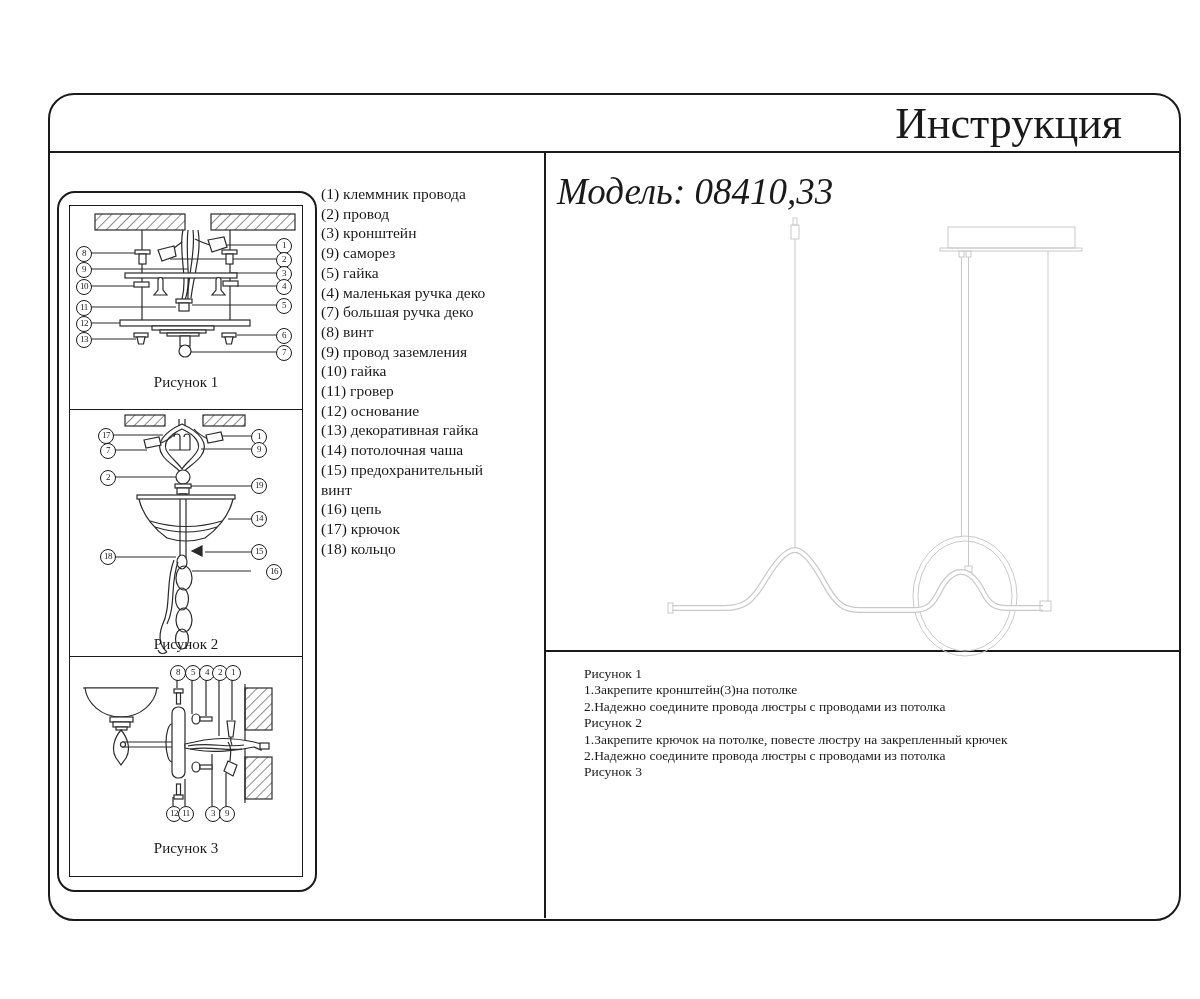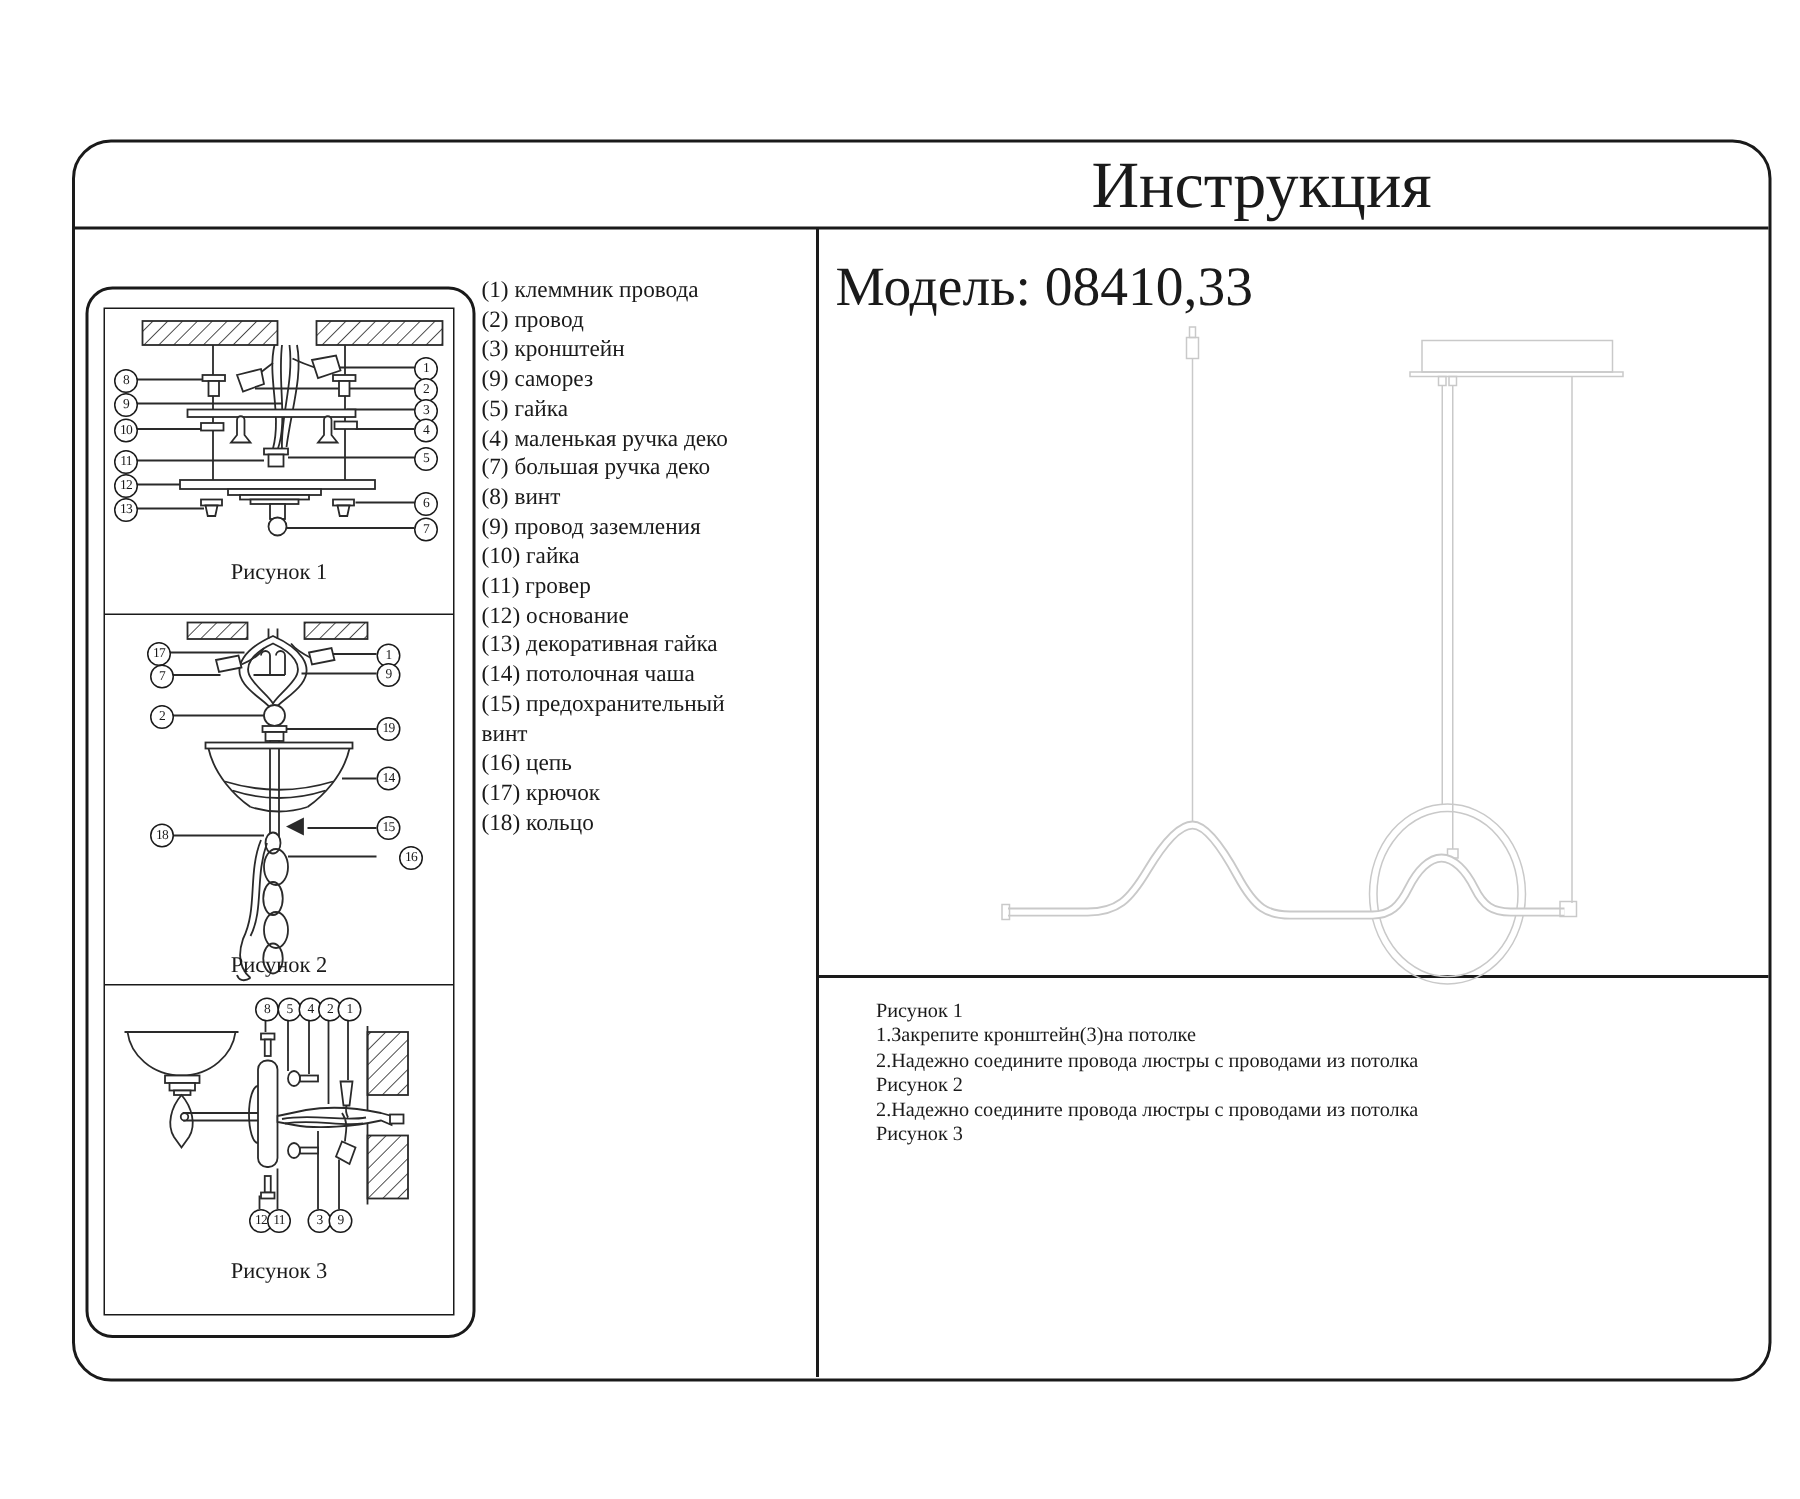--- a/index.html
+++ b/index.html
@@ -2,22 +2,22 @@
 <html><head>
 <meta charset="utf-8">
 <style>
   html,body{margin:0;padding:0;background:#fff;}
   body{width:1200px;height:999px;position:relative;font-family:"Liberation Serif",serif;color:#1a1a1a;}
   .abs{position:absolute;}
   .outer-border{left:48px;top:93px;width:1129px;height:824px;border:2px solid #1a1a1a;border-radius:26px;background:#fff;}
   .hline-top{left:49px;top:151px;width:1130px;height:2px;background:#1a1a1a;}
   .vline-main{left:544px;top:152px;width:2px;height:766px;background:#1a1a1a;}
   .hline-mid{left:546px;top:650px;width:633px;height:2px;background:#1a1a1a;}
-  .doc-title{left:560px;top:99px;width:562px;height:50px;line-height:50px;font-size:44px;text-align:center;white-space:nowrap;font-family:Liberation Serif, serif;}
-  .model-title{left:557px;top:170px;font-size:37px;white-space:nowrap;}
+  .doc-title{left:560px;top:99px;width:562px;height:50px;line-height:50px;font-size:44px;text-align:right;white-space:nowrap;font-family:Liberation Serif, serif;}
+  .model-title{left:557px;top:170px;font-size:37px;white-space:nowrap;font-style:italic;}
   .parts-list{left:321px;top:184px;width:196px;font-size:15.5px;line-height:19.7px;}
   .instructions{left:584px;top:666px;width:590px;font-size:13.5px;line-height:16.4px;}
   .figpanel{left:57px;top:191px;width:256px;height:697px;border:2px solid #1a1a1a;border-radius:18px;background:#fff;}
   .figinner{position:absolute;left:10px;top:12px;width:232px;height:670px;border:1.5px solid #1a1a1a;}
   .figsec{position:relative;width:232px;}
   .figsec1{height:203px;}
   .figsec2{height:246px;border-top:1.5px solid #1a1a1a;}
   .figsec3{height:219px;border-top:1.5px solid #1a1a1a;}
   .figsec svg{position:absolute;left:0;top:0;}
   .figcap{position:absolute;left:0;width:100%;text-align:center;font-size:15px;}
@@ -246,15 +246,16 @@
       <rect x="495" y="449" width="11" height="10"></rect>
     </g>
   </svg>
 </div>
 
 <div class="abs instructions">
   <div>Рисунок 1</div>
   <div>1.Закрепите кронштейн(3)на потолке</div>
   <div>2.Надежно соедините провода люстры с проводами из потолка</div>
   <div>Рисунок 2</div>
+  <div>1.Закрепите крючок на потолке, повесте люстру на закрепленный крючек</div>
   <div>2.Надежно соедините провода люстры с проводами из потолка</div>
   <div>Рисунок 3</div>
 </div>
 
 </body></html>

